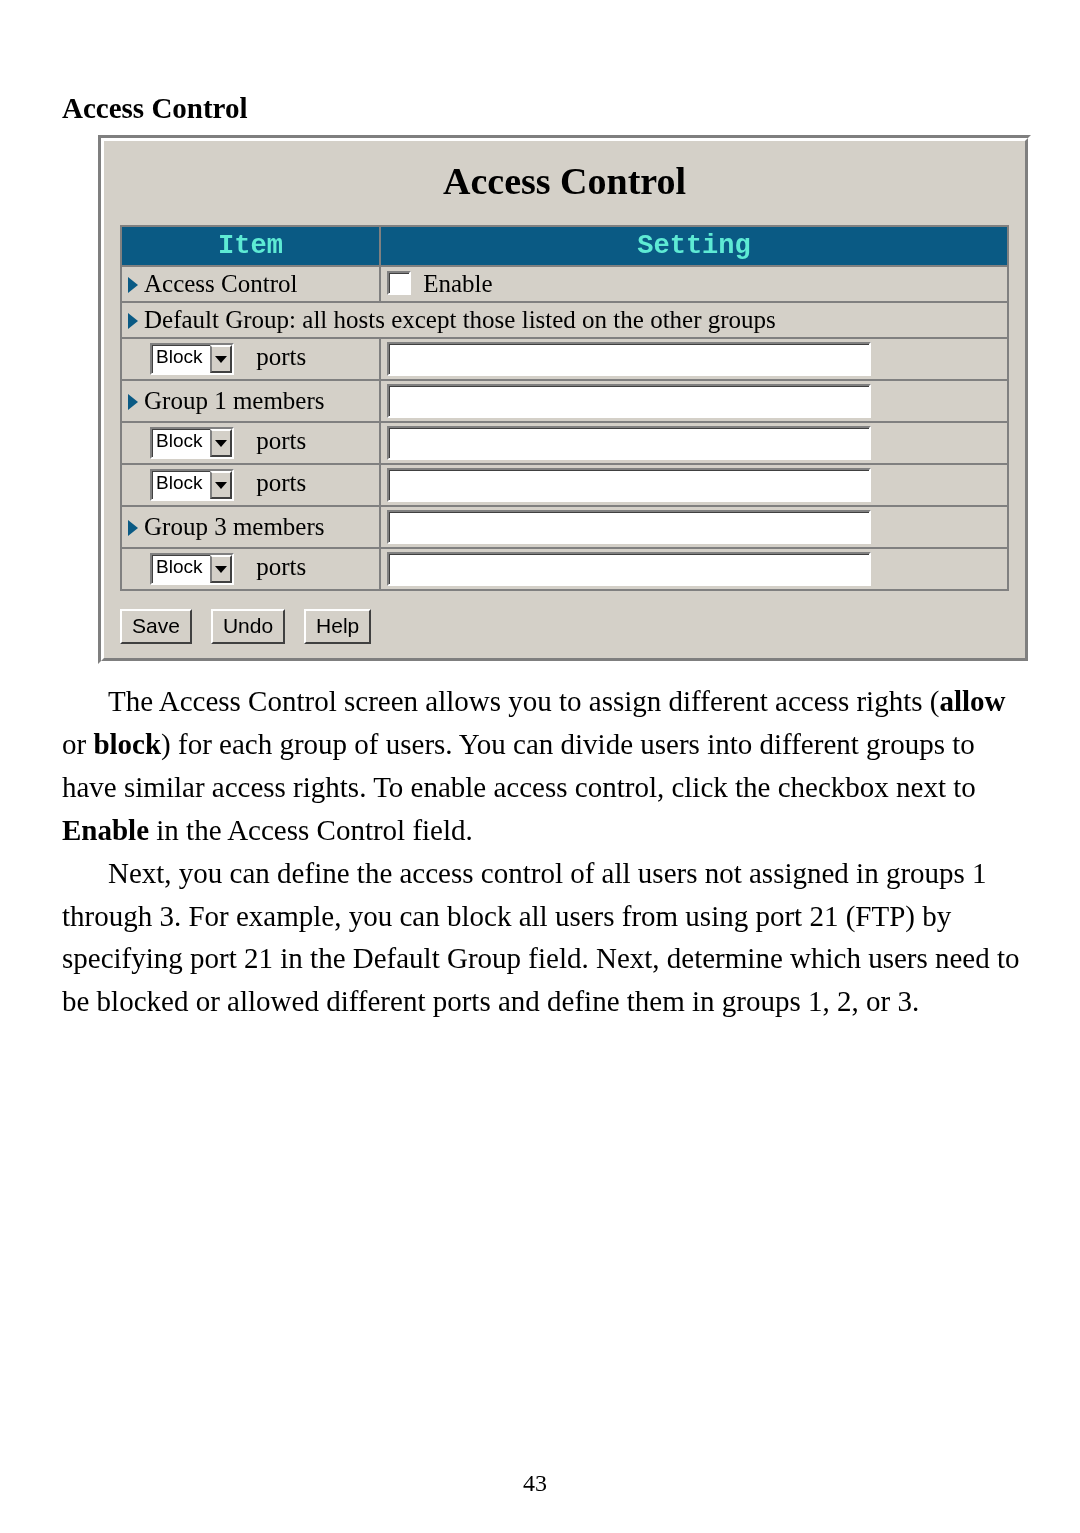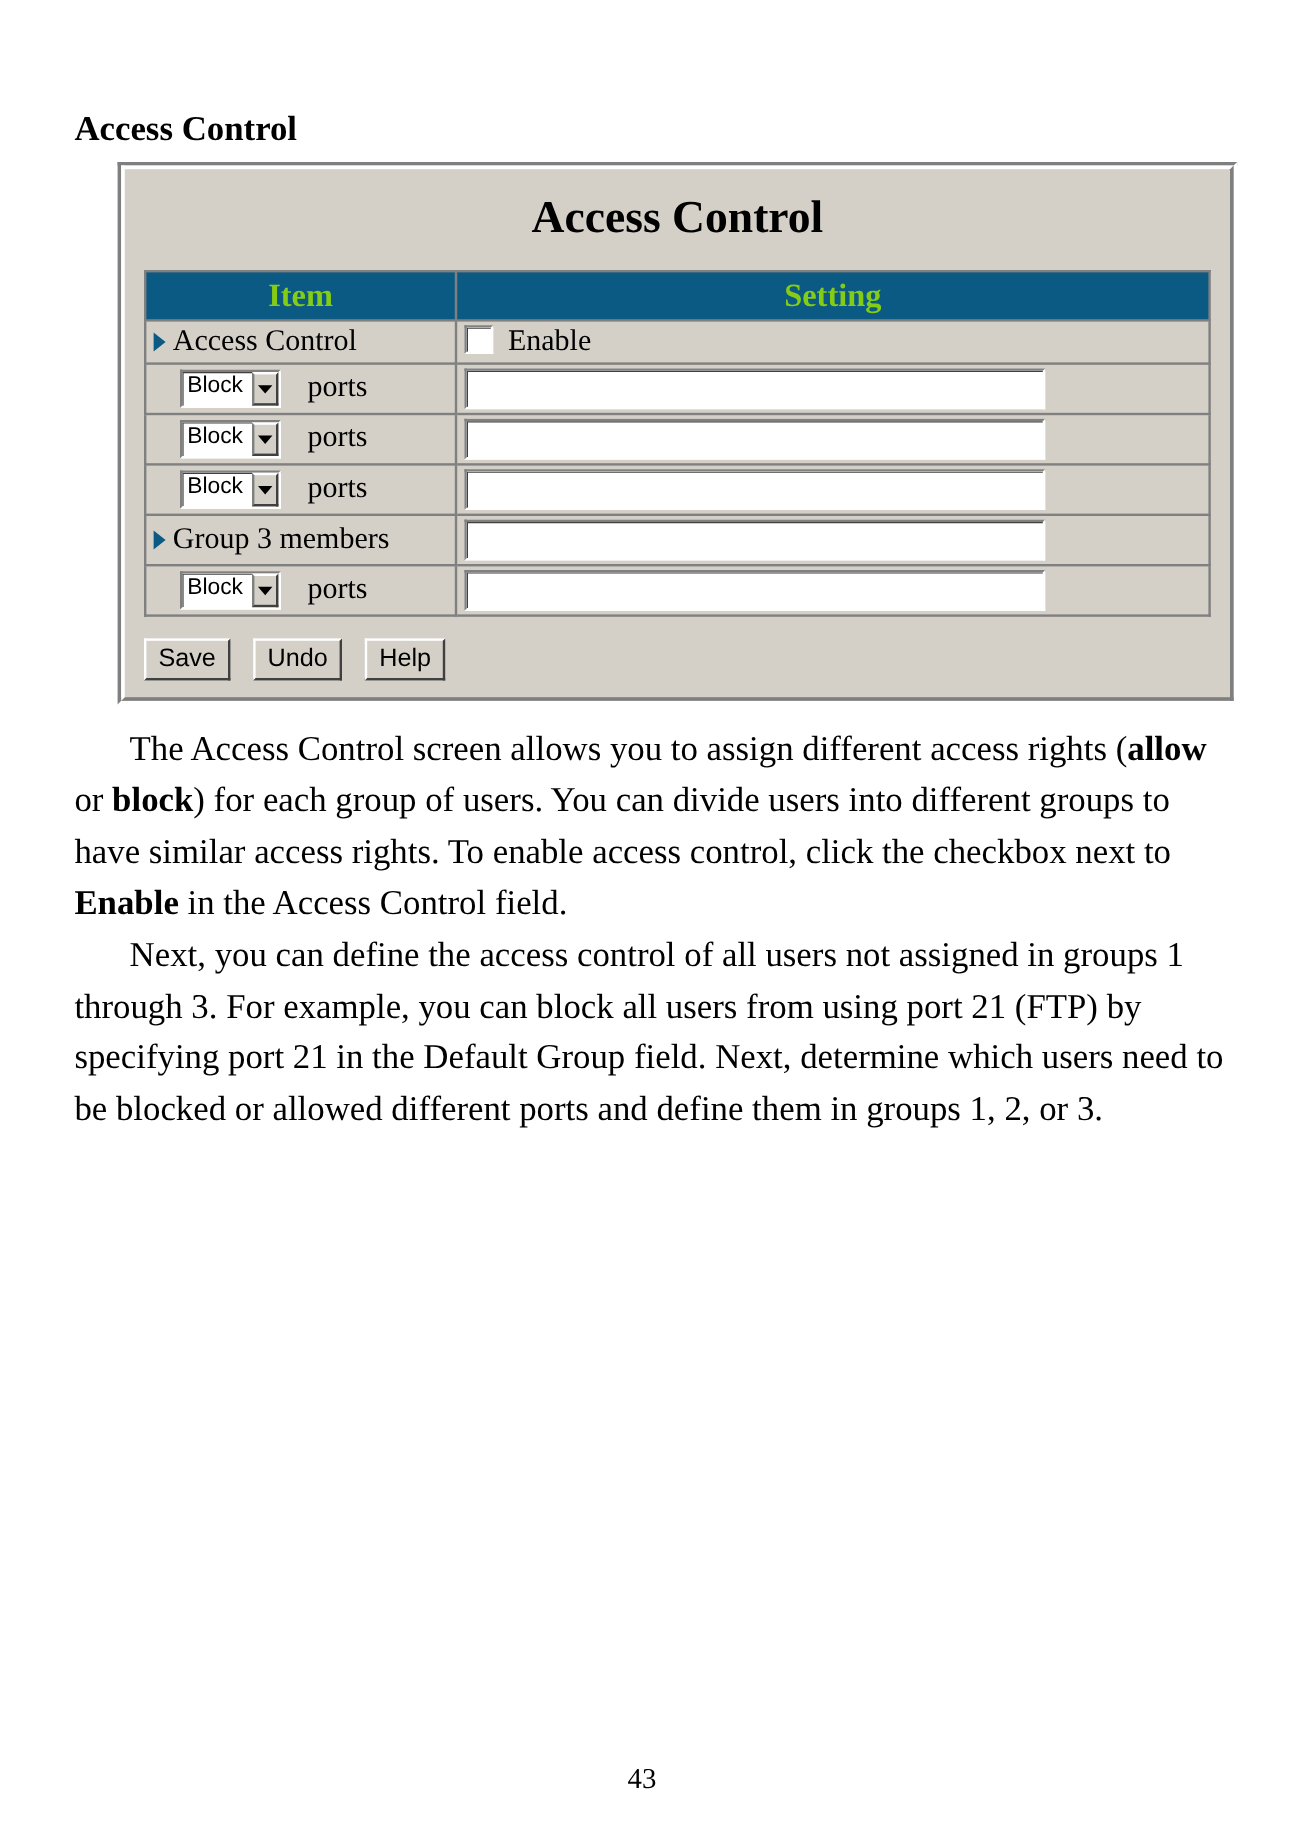--- a/index.html
+++ b/index.html
@@ -45,26 +45,27 @@
     margin: 6px 0 22px 0;
   }
   table.settings {
     width: 100%;
     border-collapse: collapse;
     font-family: "Times New Roman", Times, serif;
     font-size: 25px;
   }
   table.settings th {
     background: #0a5a84;
-    color: #84cc16;
+    color: #5eead4;
     font-weight: bold;
     border: 2px solid #808080;
     padding: 4px 6px;
     text-align: center;
     font-size: 27px;
+    font-family: Liberation Mono, monospace;
   }
   table.settings th.col-item { width: 245px; }
   table.settings td {
     border: 2px solid #808080;
     padding: 3px 6px;
     vertical-align: middle;
     background: #d4d0c8;
   }
   .arrow {
     display: inline-block;
@@ -183,35 +184,48 @@
 
         <tr>
           <td>
             <span class="arrow"></span><span>Access Control</span>
           </td>
           <td>
             <span class="sunken-checkbox"></span><span> Enable</span>
           </td>
         </tr>
 
-
-        <tr>
-          <td class="indent-cell">
-            <span class="select-widget">
-              <span class="sel-label">Block</span>
-              <span class="sel-btn">
-                    <span class="tri"></span>
-                  </span>
-            </span><span class="ports-label"> ports</span>
-          </td>
-          <td>
-            <span class="text-input-sunken"></span>
-          </td>
-        </tr>
-
+        <tr>
+          <td colspan="2">
+            <span class="arrow"></span><span>Default Group: all hosts except those listed on the other groups</span>
+          </td>
+        </tr>
+
+        <tr>
+          <td class="indent-cell">
+            <span class="select-widget">
+              <span class="sel-label">Block</span>
+              <span class="sel-btn">
+                    <span class="tri"></span>
+                  </span>
+            </span><span class="ports-label"> ports</span>
+          </td>
+          <td>
+            <span class="text-input-sunken"></span>
+          </td>
+        </tr>
+
+        <tr>
+          <td>
+            <span class="arrow"></span><span>Group 1 members</span>
+          </td>
+          <td>
+            <span class="text-input-sunken"></span>
+          </td>
+        </tr>
 
         <tr>
           <td class="indent-cell">
             <span class="select-widget">
               <span class="sel-label">Block</span>
               <span class="sel-btn">
                     <span class="tri"></span>
                   </span>
             </span><span class="ports-label"> ports</span>
           </td>

